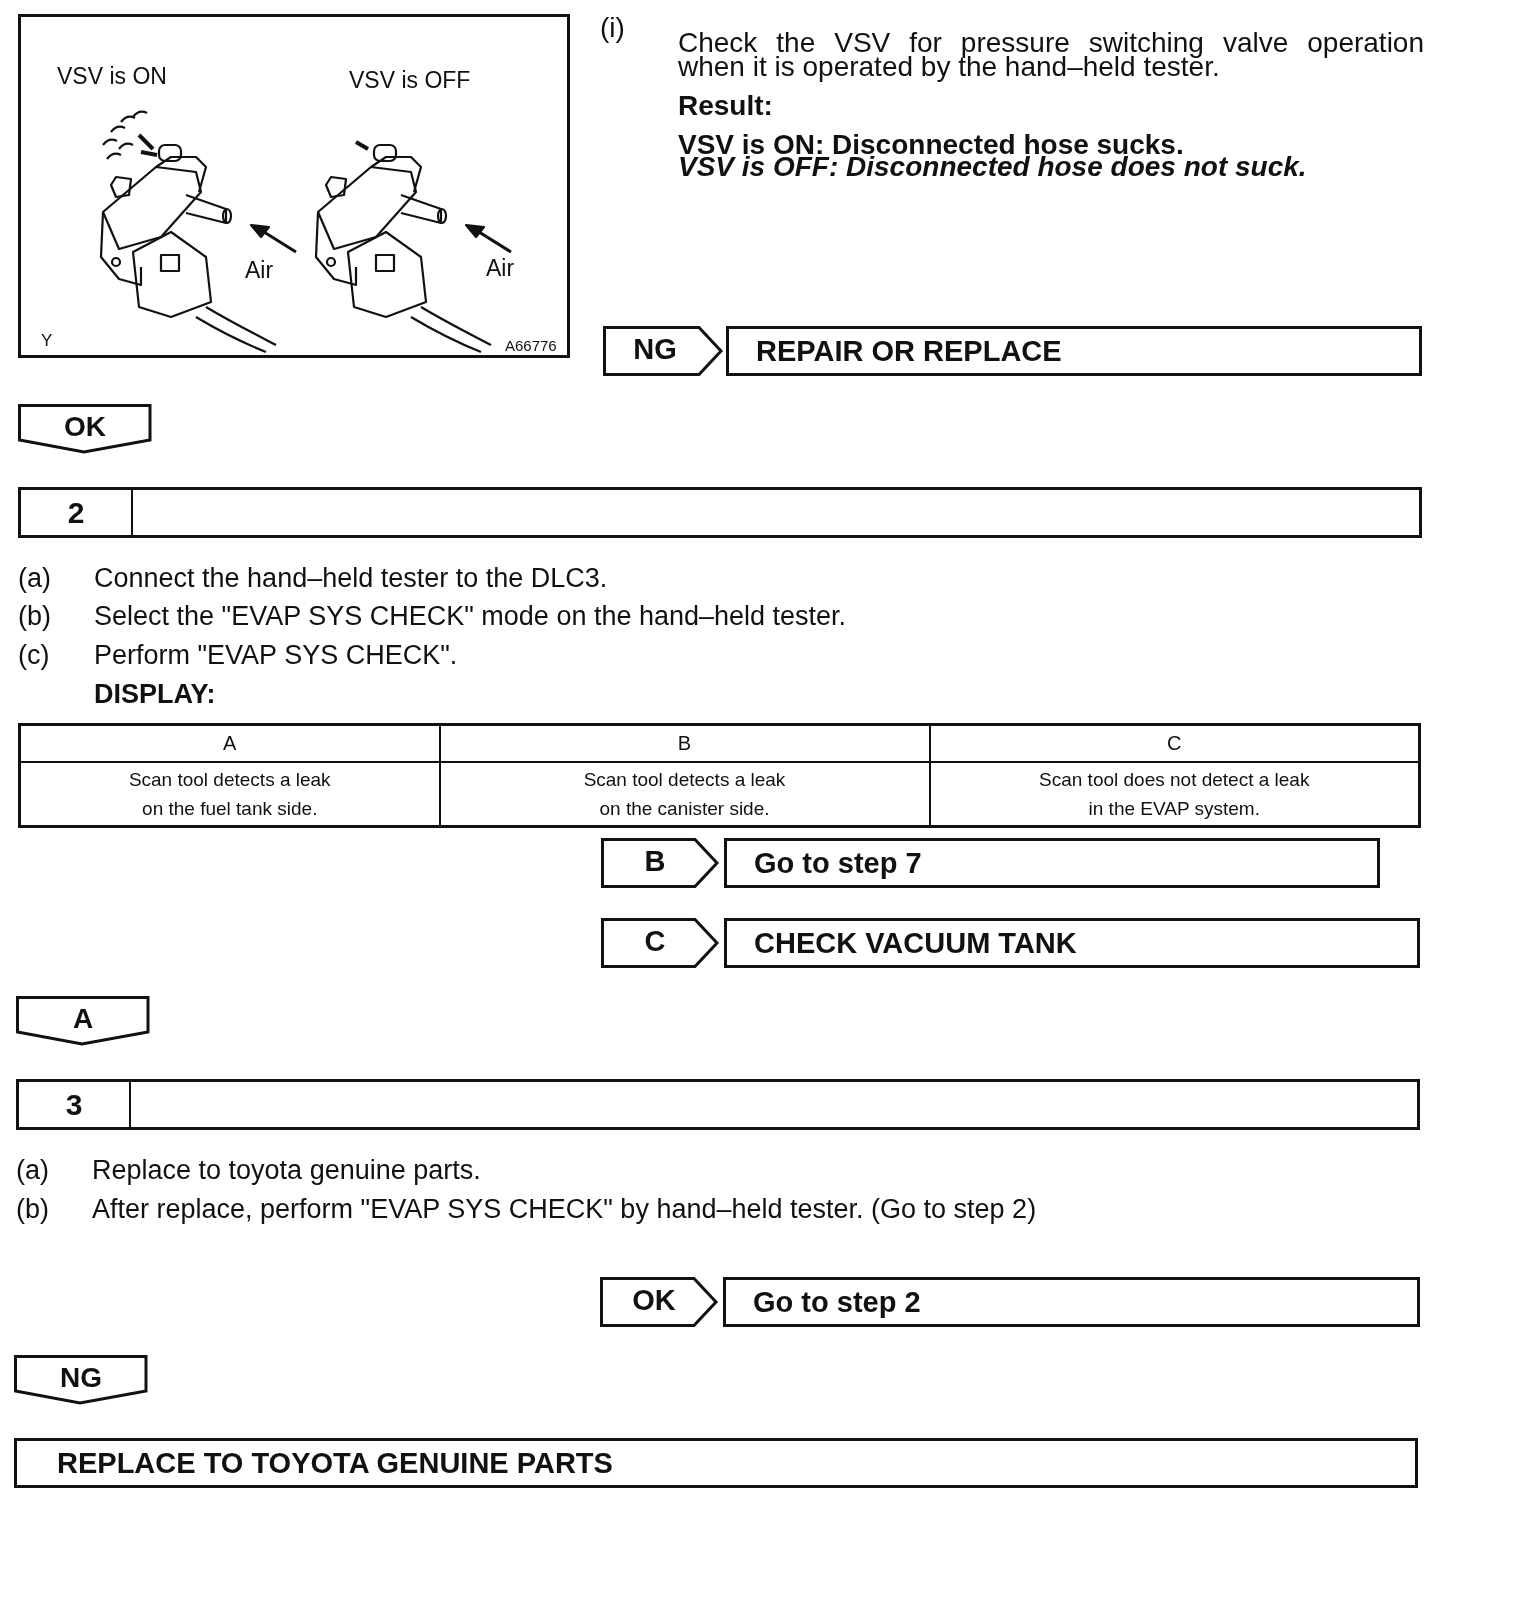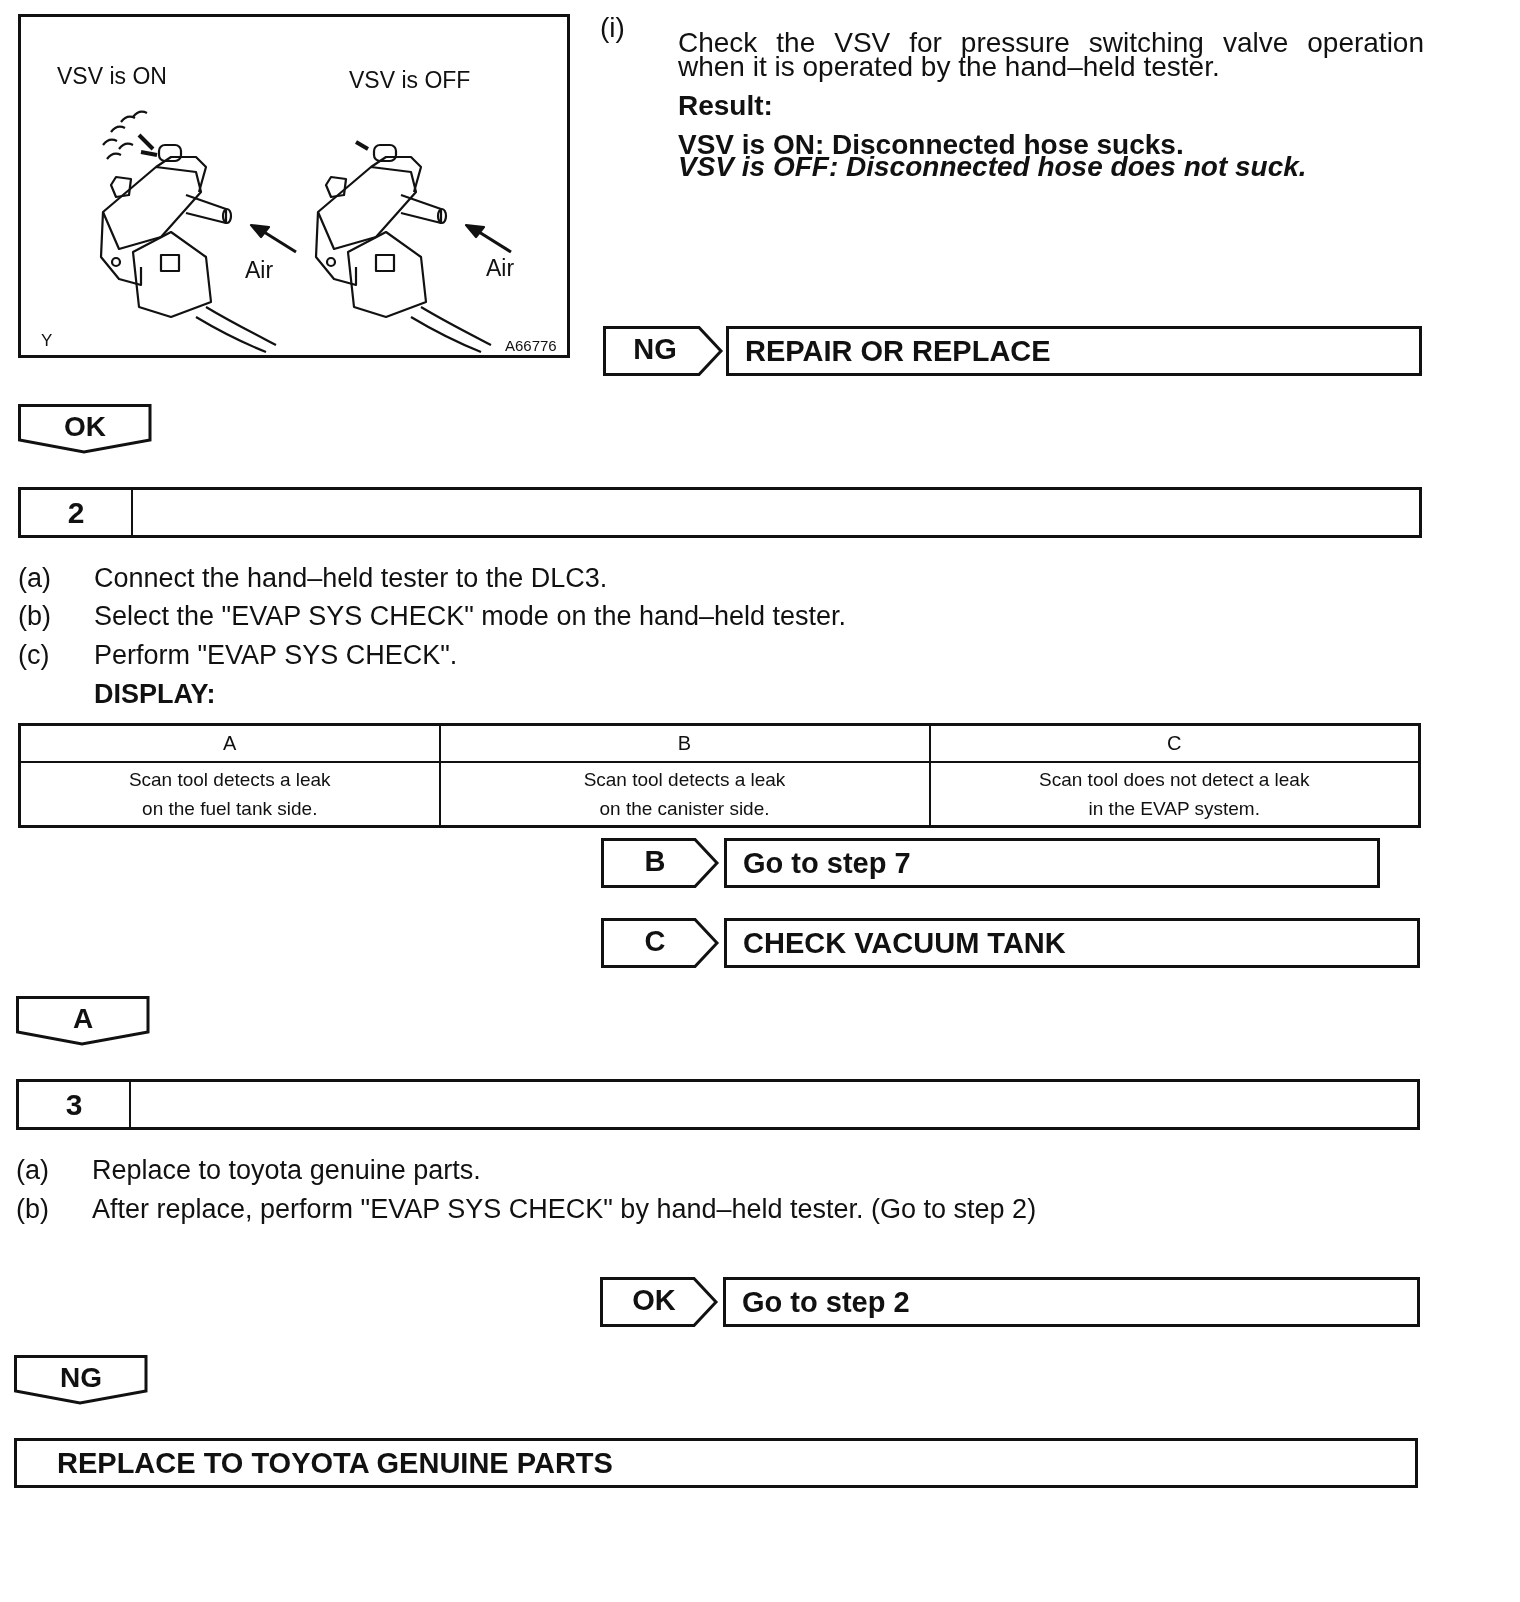--- a/index.html
+++ b/index.html
@@ -16,21 +16,21 @@
   .fig-label { position: absolute; font-size: 23px; }
   .fig-small { position: absolute; font-size: 17px; }
 
   
   .txt { font-size: 28px; line-height: 38px; white-space: nowrap; }
 
   
   .tag-right { position: absolute; }
   .tag-right svg { position: absolute; left: 0; top: 0; }
   .tag-right .lbl { position: absolute; font-weight: bold; font-size: 29px; text-align: center; }
-  .dest-box { position: absolute; border: 3px solid #111; box-sizing: border-box; font-weight: bold; font-size: 29px; padding-left: 16px; display: flex; align-items: center; }
+  .dest-box { position: absolute; border: 3px solid #111; box-sizing: border-box; font-weight: bold; font-size: 29px; padding-left: 27px; display: flex; align-items: center; }
 
   .tag-down { position: absolute; }
   .tag-down svg { position: absolute; left: 0; top: 0; }
   .tag-down .lbl { position: absolute; left: 0; width: 100%; text-align: center; font-weight: bold; font-size: 28px; }
 
   
   .step-header { position: absolute; border: 3px solid #111; box-sizing: border-box; display: flex; align-items: stretch; }
   .step-num { width: 110px; border-right: 2px solid #111; font-weight: bold; font-size: 30px; display: flex; align-items: center; justify-content: center; }
   .step-title { font-weight: bold; font-size: 31px; padding-left: 12px; display: flex; align-items: center; white-space: nowrap; }
 

